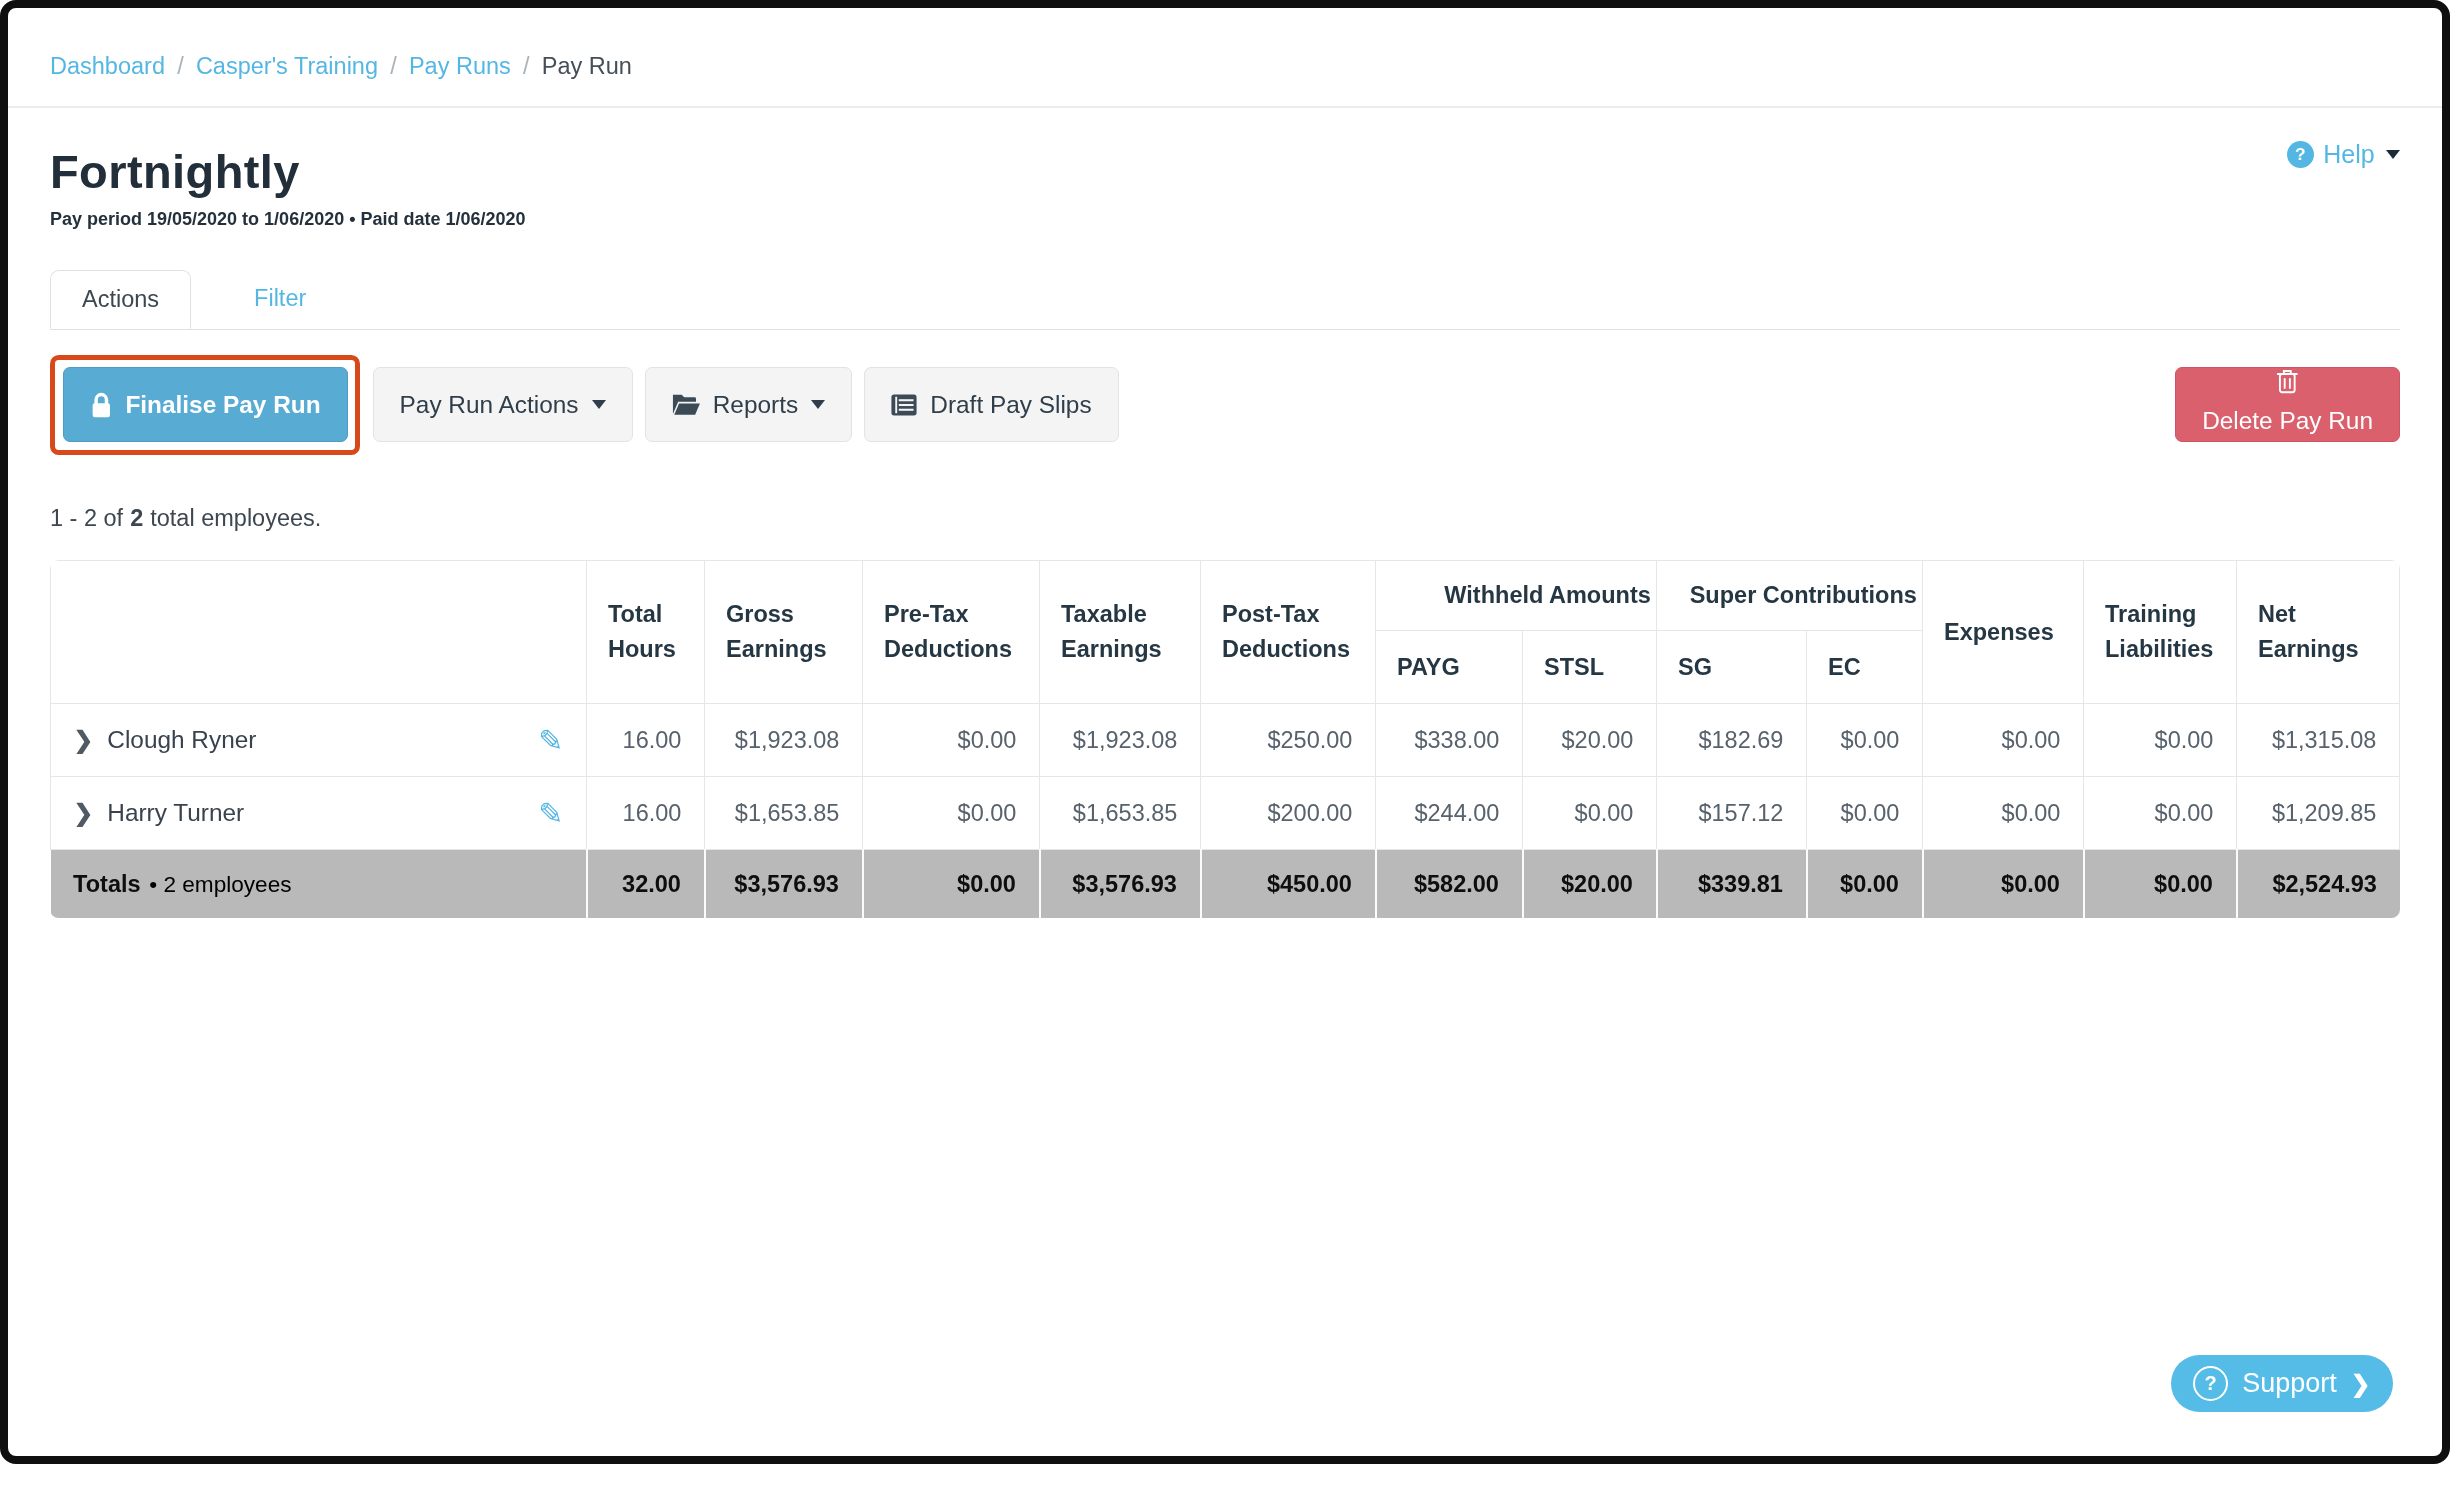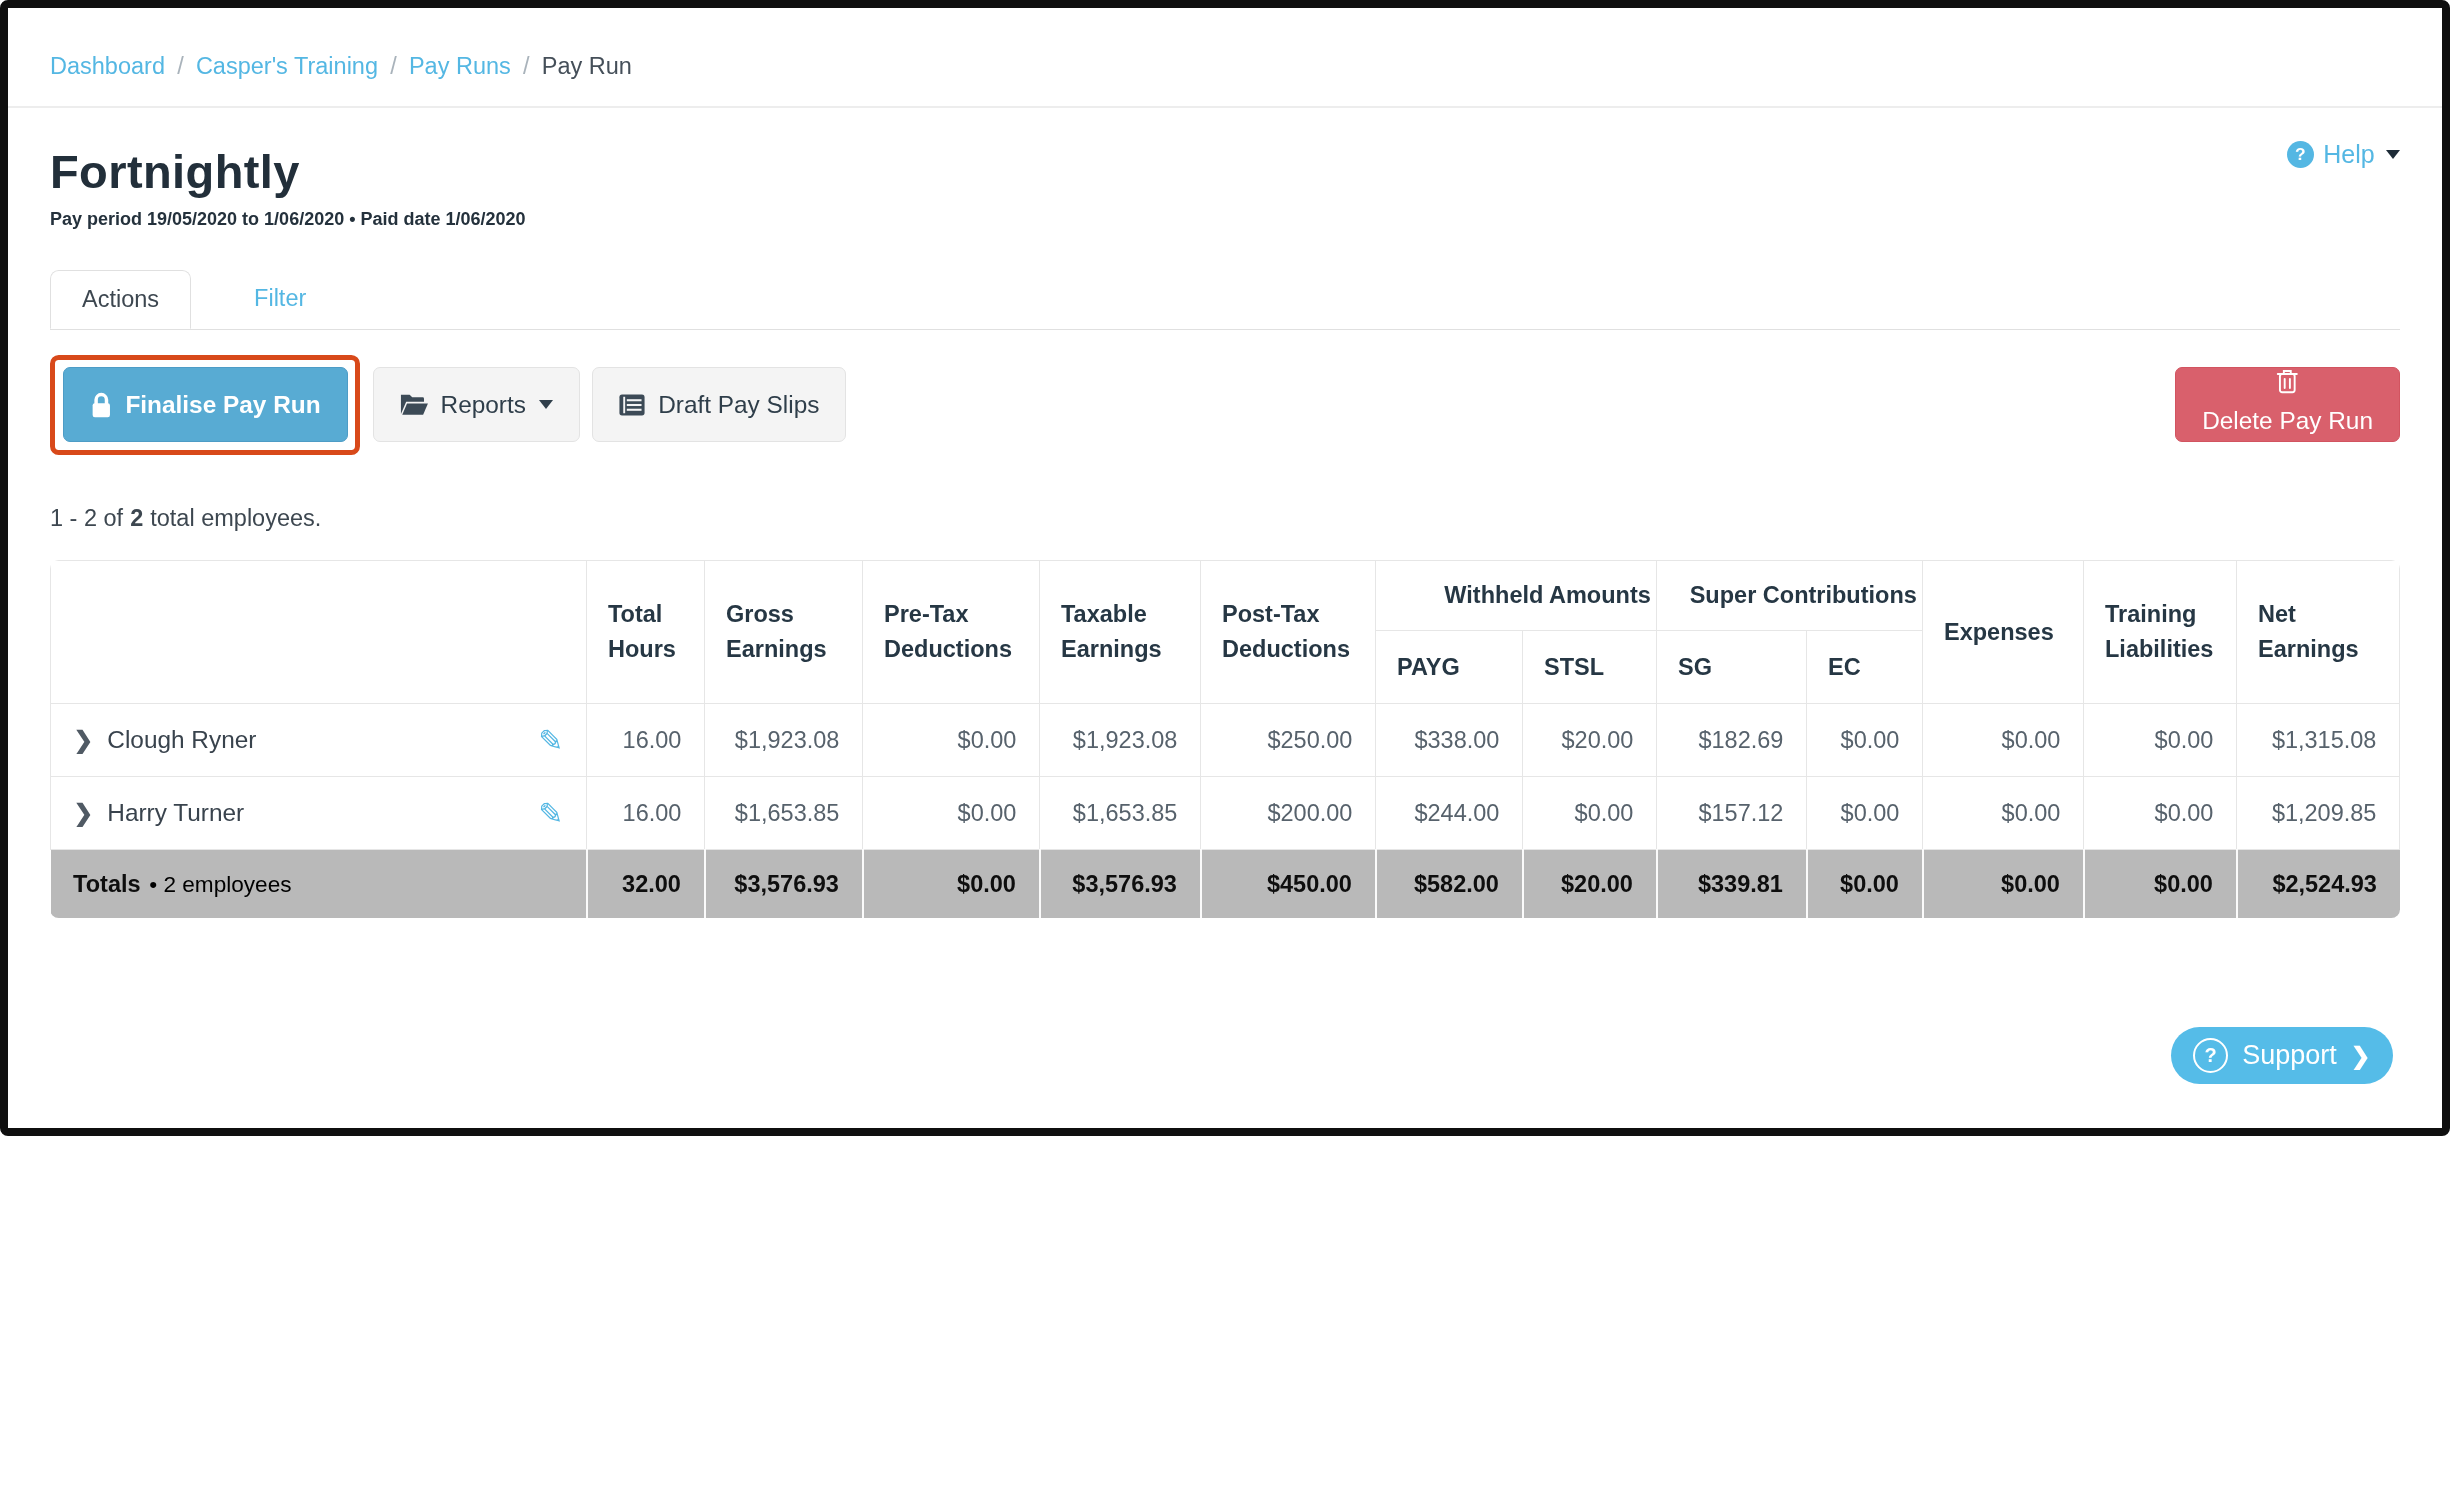--- a/index.html
+++ b/index.html
@@ -1,21 +1,21 @@
 <!DOCTYPE html>
 <html style="font-size:14px"><head>
 <meta charset="utf-8">
 <style>
   * { box-sizing: border-box; margin: 0; padding: 0; }
   html,body { background:#ffffff; }
   body { font-family: "Liberation Sans", sans-serif; }
 
   .frame {
-    width: 2450px; height: 1136px;
-    border: 8.7px solid #0f0f0f; border-radius: 8px;
+    width: 2450px; height: 1464px;
+    border: 8.7px solid #0f0f0f; border-radius: 16px;
     background: #ffffff; position: relative; overflow: hidden;
   }
   .content { padding: 0 42px; }
 
   
   .breadcrumb { margin-top: 45px; font-size: 23.5px; display: flex; gap: 12.2px; align-items: baseline; }
   .crumb-link { color: #54b7e3; cursor: pointer; }
   .crumb-sep { color: #a9b3bb; }
   .crumb-current { color: #454f59; }
 
@@ -131,20 +131,24 @@
           <span class="icon-svg">
             <svg width="22.6" height="26" viewBox="0 0 26 30" fill="#ffffff">
               <path d="M13 1a8 8 0 0 0-8 8v5h4V9a4 4 0 0 1 8 0v5h4V9a8 8 0 0 0-8-8z"></path>
               <rect x="3" y="13" width="20" height="16" rx="2.5"></rect>
             </svg>
           </span>
           <span>Finalise Pay Run</span>
         </button>
       </div>
 
+      <button class="btn btn-default">
+        <span>Pay Run Actions</span>
+        <span class="caret"></span>
+      </button>
 
       <button class="btn btn-default">
         <span class="icon-svg">
           <svg width="28" height="23.5" viewBox="0 0 32 27" fill="#3c4a56">
             <path d="M1 2h10l3 3h12a1.5 1.5 0 0 1 1.5 1.5V10H7L1 24z"></path>
             <path d="M8 12h24l-5.5 13H2.5z"></path>
           </svg>
         </span>
         <span>Reports</span>
         <span class="caret"></span>

